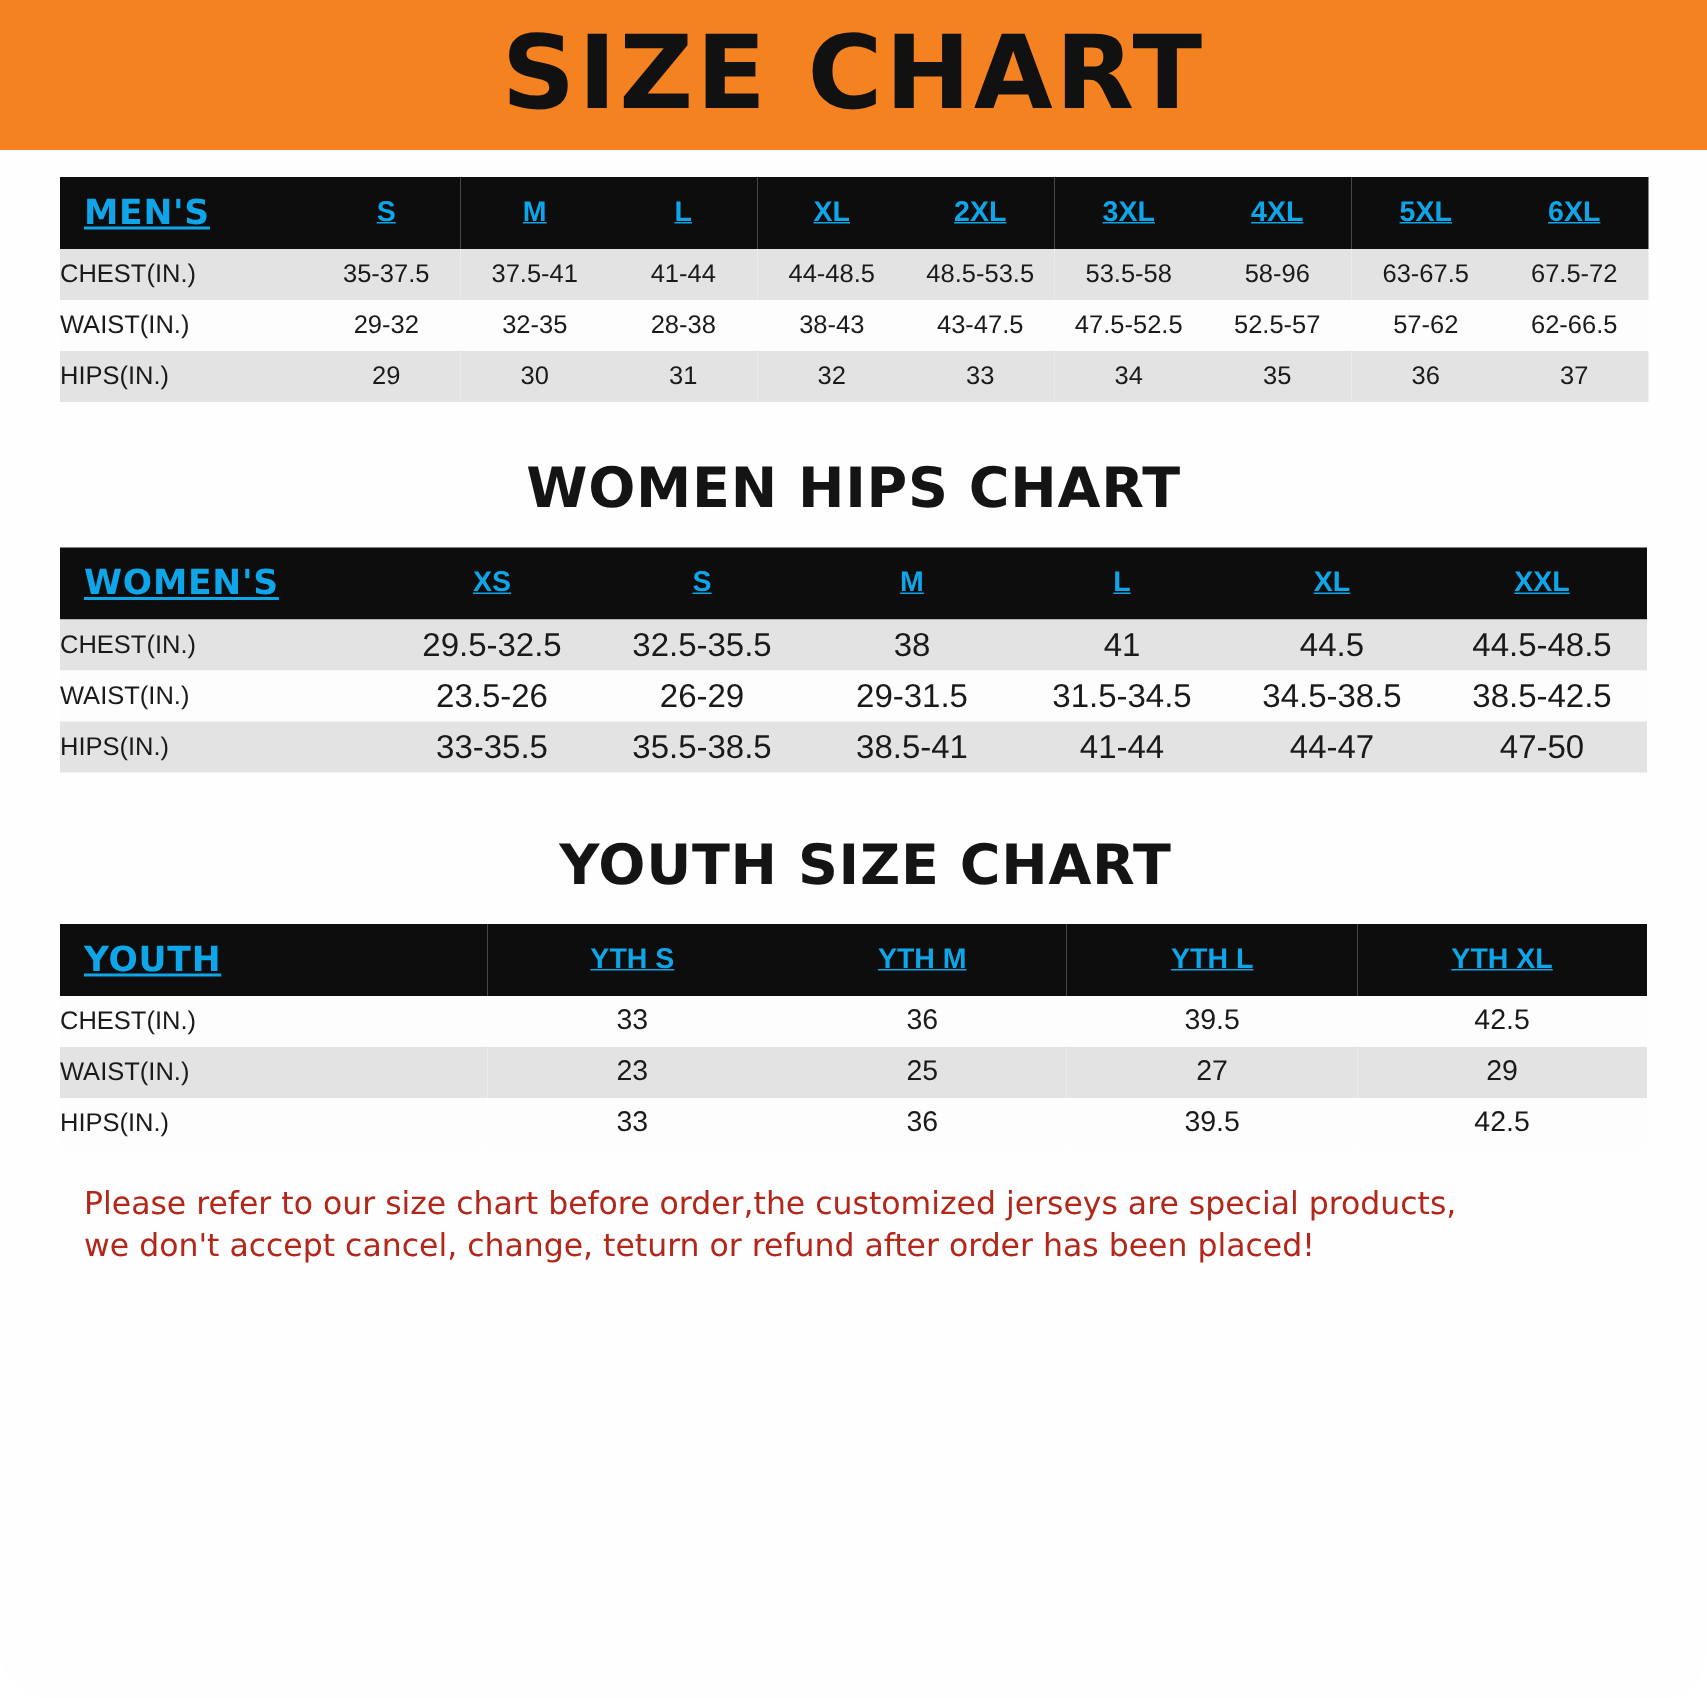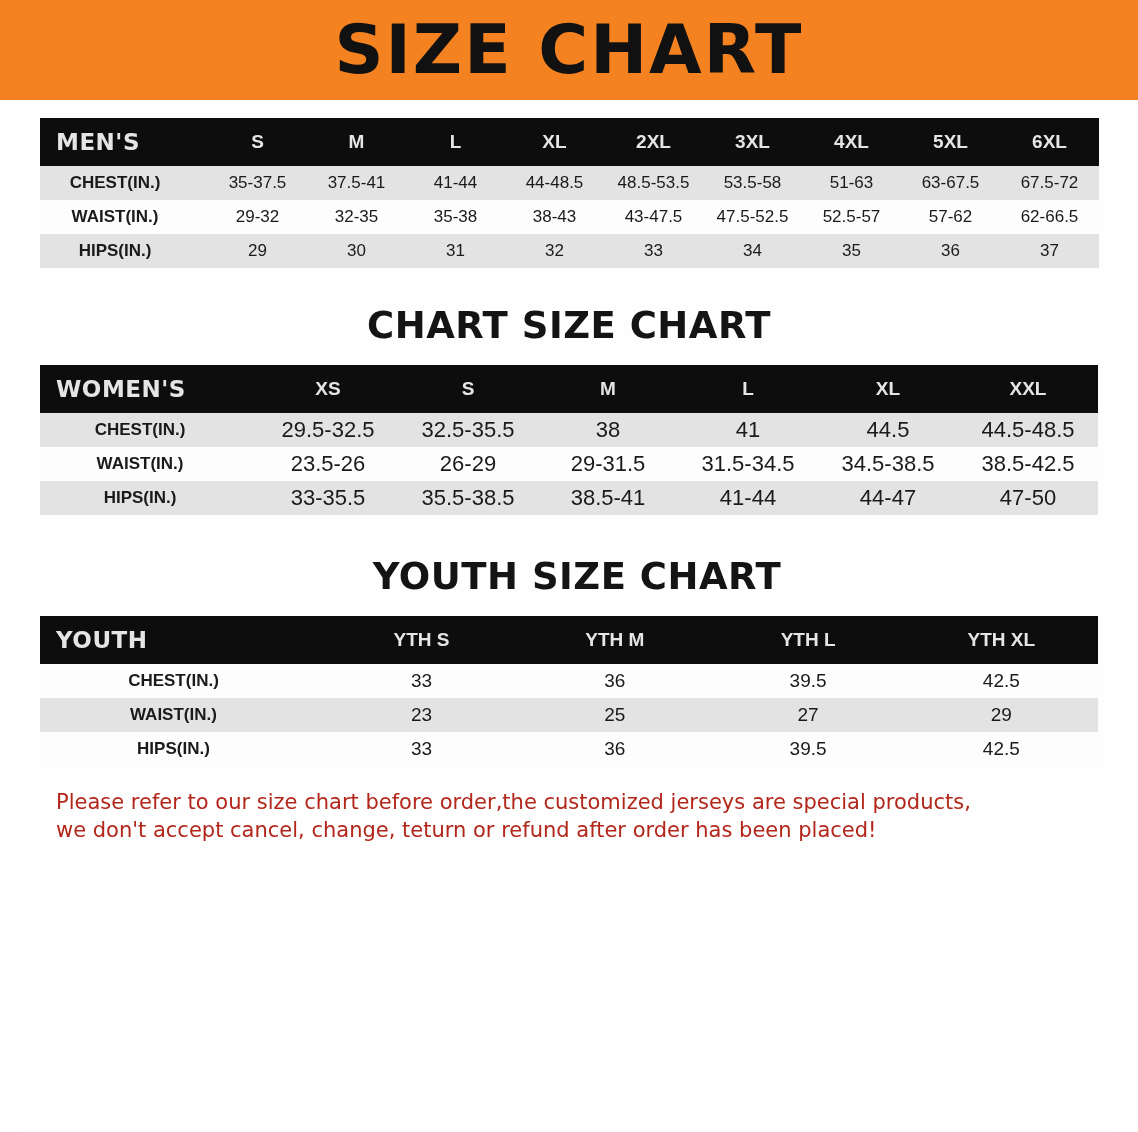--- a/index.html
+++ b/index.html
@@ -61,47 +61,47 @@
   table.size th, table.size td {
     padding: 0;
     text-align: center;
     font-size: 17px;
     color: #1a1a1a;
     font-family: "Liberation Sans", sans-serif;
     white-space: nowrap;
   }
   table.size thead th {
     background: #0d0d0d;
-    color: #e5e5e5;
+    color: #0ea5e9;
     height: 48px;
     font-size: 19px;
     font-weight: bold;
+    text-decoration: underline;
   }
   table.size thead th.lead {
     text-align: left;
     padding-left: 16px;
     font-family: "DejaVu Sans", sans-serif;
     font-size: 23px;
     letter-spacing: 0.5px;
   }
   table.size tbody td {
     height: 34px;
   }
   table.size tbody tr.alt td {
     background: #e3e3e3;
   }
   table.size tbody tr.plain td {
     background: #fdfdfd;
   }
   table.size tbody td.lead {
-    text-align: center;
+    text-align: left;
     padding-right: 18px;
     font-size: 17px;
     color: #1a1a1a;
-    font-weight: bold;
   }
 
   
   .men col.c0 { width: 168px; }
   .men col.cx { width: 99px; }
 
   
   .women thead th { height: 58px; font-size: 21px; }
   .women thead th.lead { font-size: 25px; }
   .women tbody td { height: 43px; font-size: 22px; }
@@ -166,29 +166,29 @@
       </thead>
       <tbody>
         <tr class="alt">
           <td class="lead">CHEST(IN.)</td>
           <td>35-37.5</td>
           <td>37.5-41</td>
           <td>41-44</td>
           <td>44-48.5</td>
           <td>48.5-53.5</td>
           <td>53.5-58</td>
-          <td>51-63</td>
+          <td>58-96</td>
           <td>63-67.5</td>
           <td>67.5-72</td>
         </tr>
         <tr class="plain">
           <td class="lead">WAIST(IN.)</td>
           <td>29-32</td>
           <td>32-35</td>
-          <td>35-38</td>
+          <td>28-38</td>
           <td>38-43</td>
           <td>43-47.5</td>
           <td>47.5-52.5</td>
           <td>52.5-57</td>
           <td>57-62</td>
           <td>62-66.5</td>
         </tr>
         <tr class="alt">
           <td class="lead">HIPS(IN.)</td>
           <td>29</td>
@@ -198,21 +198,21 @@
           <td>33</td>
           <td>34</td>
           <td>35</td>
           <td>36</td>
           <td>37</td>
         </tr>
       </tbody>
     </table>
   </div>
 
-  <div class="section-title mt-women">CHART SIZE CHART</div>
+  <div class="section-title mt-women">WOMEN HIPS CHART</div>
   <div class="tbl-wrap">
     <table class="size women">
       <colgroup>
         <col class="c0">
           <col class="cx">
           <col class="cx">
           <col class="cx">
           <col class="cx">
           <col class="cx">
           <col class="cx">

